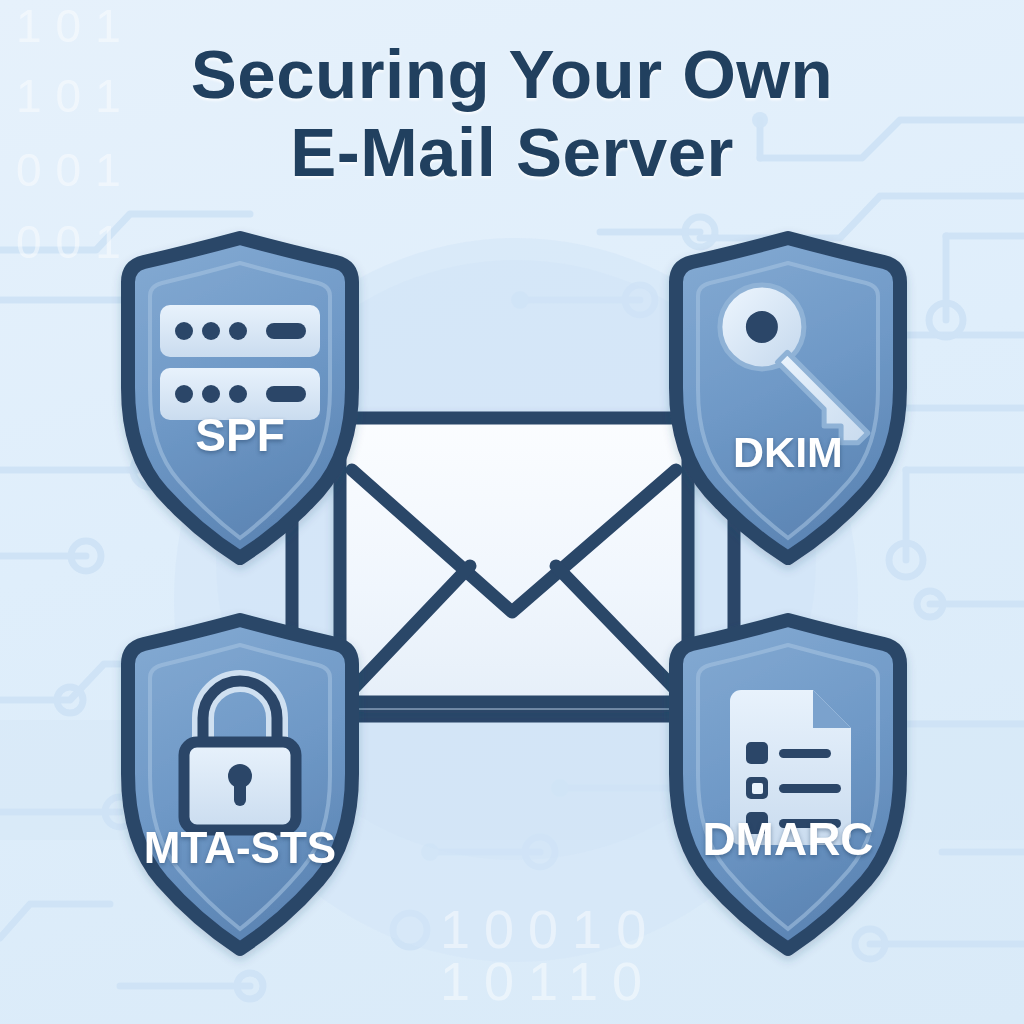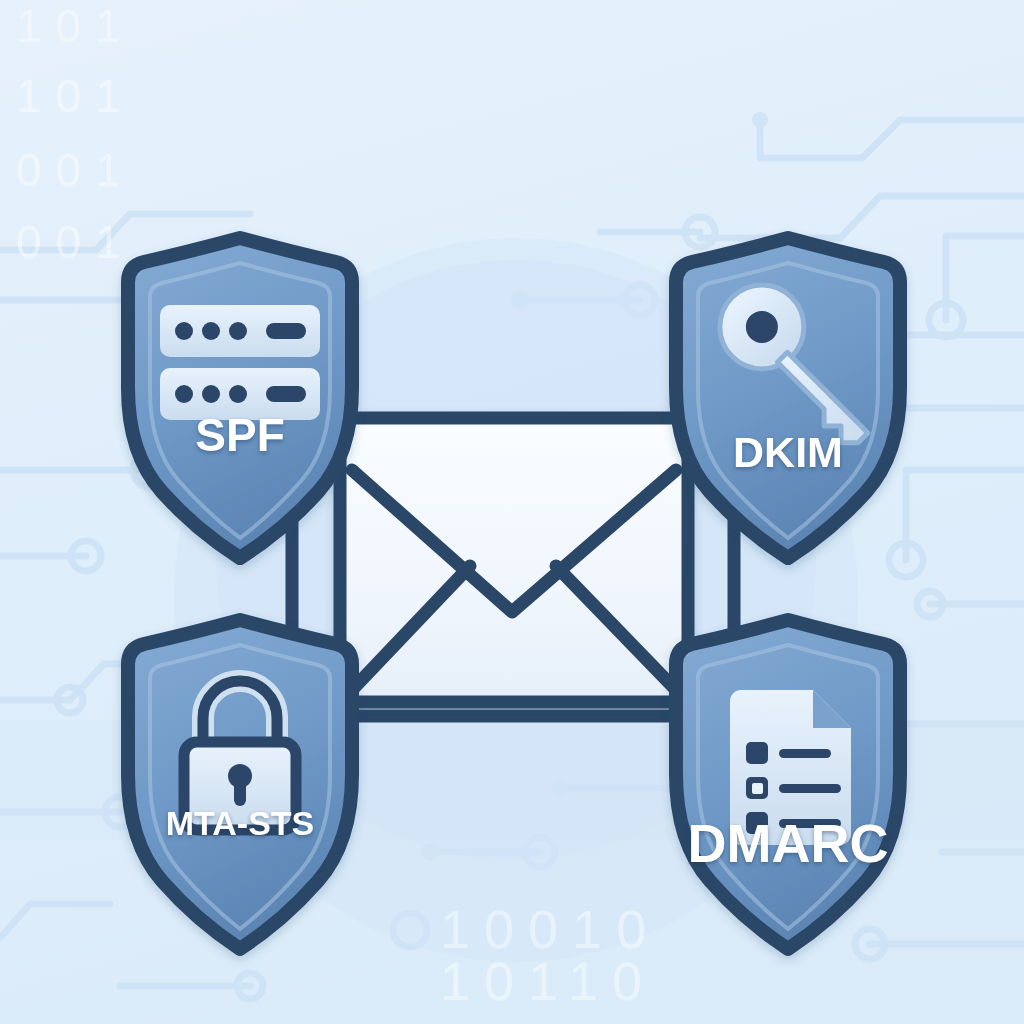--- a/index.html
+++ b/index.html
@@ -22,22 +22,22 @@
   }
   #diagram{z-index:6;}
   #shield-labels{z-index:9;}
   .shield-label{
     position:absolute;color:#ffffff;font-weight:bold;
     text-align:center;text-shadow:0 2px 4px rgba(26,55,88,.45);
     white-space:nowrap;
   }
   .sl-spf{left:120px;top:408px;width:240px;font-size:46px;}
   .sl-dkim{left:668px;top:428px;width:240px;font-size:43px;}
-  .sl-mta{left:118px;top:804px;width:244px;font-size:34px;}
-  .sl-dmarc{left:664px;top:812px;width:248px;font-size:54px;}
+  .sl-mta{left:118px;top:823px;width:244px;font-size:44px;}
+  .sl-dmarc{left:664px;top:812px;width:248px;font-size:46px;}
 </style>
 </head>
 <body>
 
 <div id="stage">
 
   <svg class="layer" id="bg-circuit" viewBox="0 0 1024 1024">
     <g stroke="#cfe3f6" stroke-width="7" fill="none" stroke-linecap="round" stroke-linejoin="round" opacity="0.95">
       <path d="M1024 120 H900 L862 158 H760"></path>
       <path d="M1024 196 H880 L840 238 H700"></path>
@@ -105,20 +105,24 @@
     <g fill="#ffffff" opacity="0.45" font-family="Liberation Sans, sans-serif" font-size="46" letter-spacing="14">
       <text x="16" y="42">101</text>
       <text x="16" y="112">101</text>
       <text x="16" y="186">001</text>
       <text x="16" y="258">001</text>
       <text x="440" y="948" font-size="54">10010</text>
       <text x="440" y="1000" font-size="54">10110</text>
     </g>
   </svg>
 
+  <div id="title-block">
+    <div class="title-line">Securing Your Own</div>
+    <div class="title-line">E-Mail Server</div>
+  </div>
 
   <svg class="layer" id="diagram" viewBox="0 0 1024 1024">
     <defs>
       <linearGradient id="shieldGrad" x1="0" y1="0" x2="0.35" y2="1">
         <stop offset="0%" stop-color="#85abd3"></stop>
         <stop offset="55%" stop-color="#6f99c7"></stop>
         <stop offset="100%" stop-color="#5d86b5"></stop>
       </linearGradient>
       <linearGradient id="envGrad" x1="0" y1="0" x2="0" y2="1">
         <stop offset="0%" stop-color="#fbfdff"></stop>

